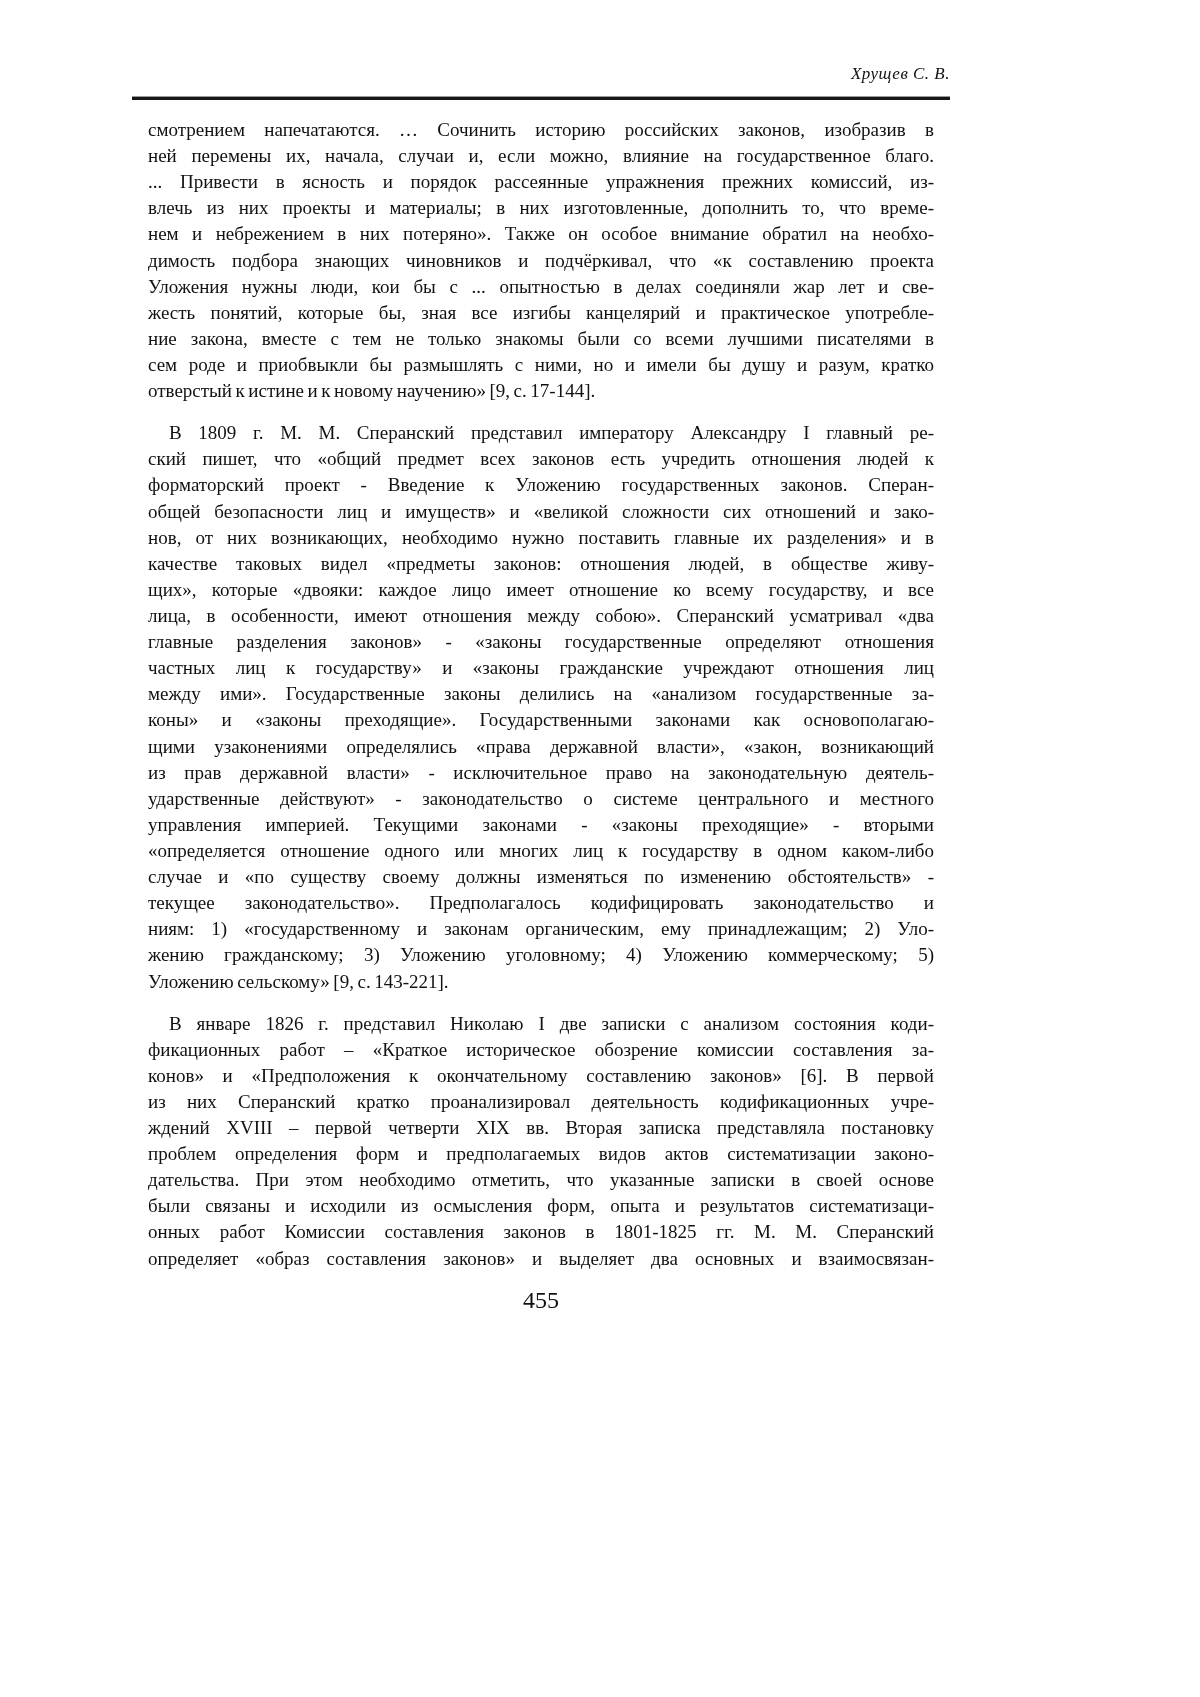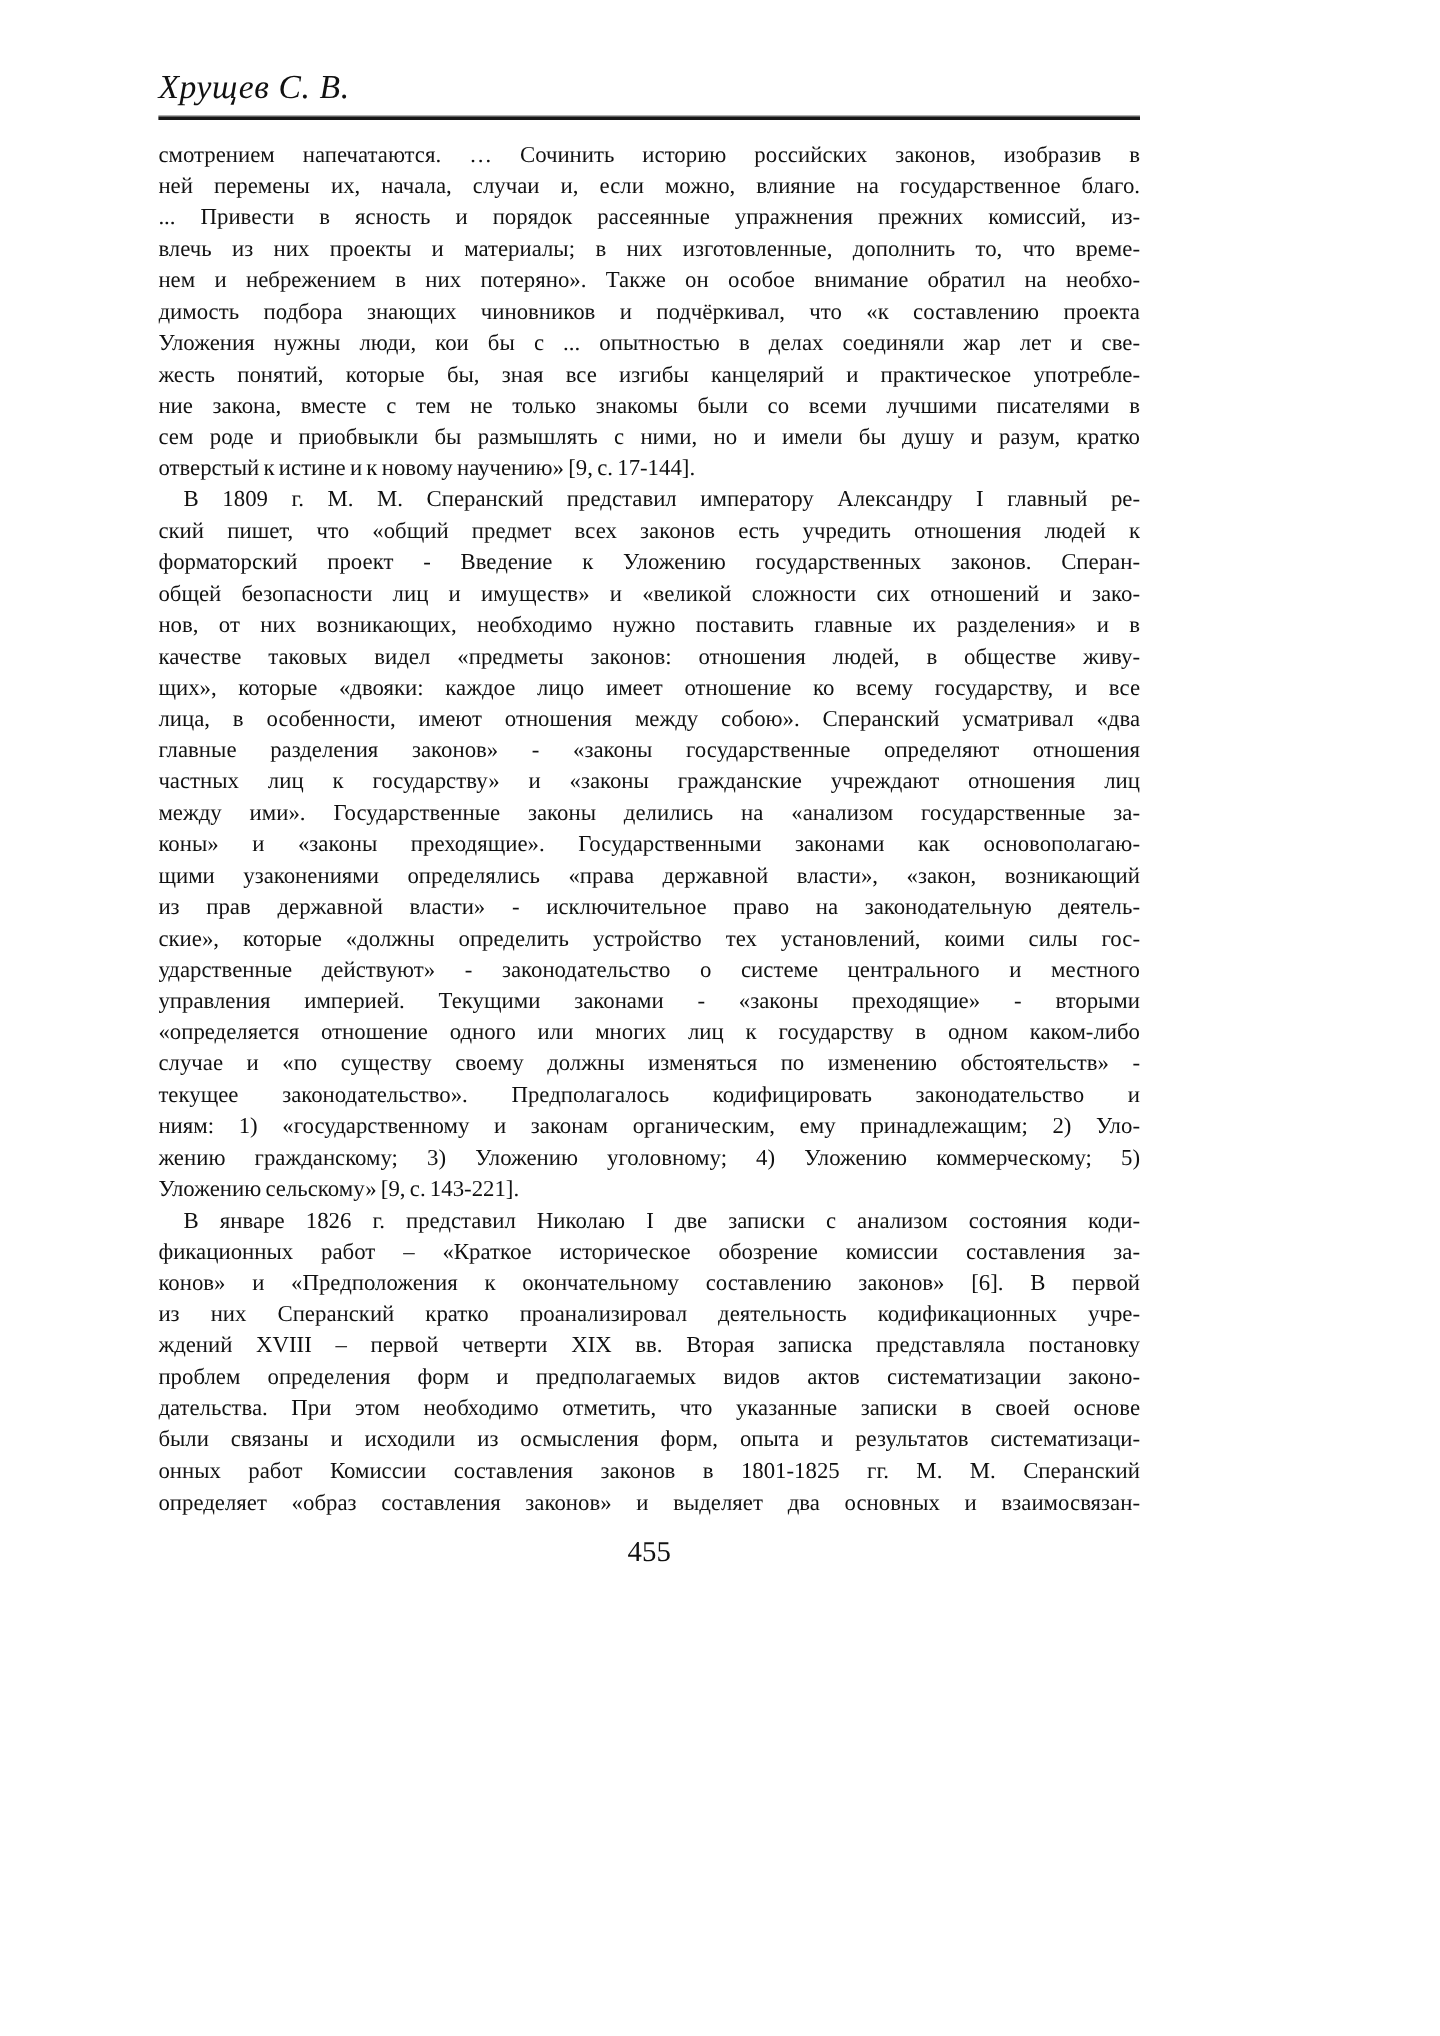--- a/index.html
+++ b/index.html
@@ -17,38 +17,38 @@
     overflow: hidden;
   }
   .content {
     position: absolute;
     left: 132px;
     top: 0;
     width: 818px;
   }
   .header-author {
     margin-top: 62px;
-    font-size: 28px;
+    font-size: 17px;
     line-height: 24px;
     font-style: italic;
-    text-align: left;
+    text-align: right;
     letter-spacing: 0.5px;
   }
   .header-rule {
     margin-top: 10px;
     height: 4px;
     box-sizing: border-box;
     border-top: 1px solid #9a9a9a;
     border-bottom: 3px solid #161616;
   }
   .document-body {
     margin-top: 17px;
   }
   .paragraph {
-    margin: 0;
+    margin: 16px;
   }
   .line {
     font-size: 19px;
     line-height: 26.12px;
     height: 26.12px;
     overflow: hidden;
     text-align: justify;
     text-align-last: justify;
     word-spacing: -1.2px;
     white-space: normal;
@@ -95,21 +95,20 @@
           <div class="line">нов, от них возникающих, необходимо нужно поставить главные их разделения» и в</div>
           <div class="line">качестве таковых видел «предметы законов: отношения людей, в обществе живу-</div>
           <div class="line">щих», которые «двояки: каждое лицо имеет отношение ко всему государству, и все</div>
           <div class="line">лица, в особенности, имеют отношения между собою». Сперанский усматривал «два</div>
           <div class="line">главные разделения законов» - «законы государственные определяют отношения</div>
           <div class="line">частных лиц к государству» и «законы гражданские учреждают отношения лиц</div>
           <div class="line">между ими». Государственные законы делились на «анализом государственные за-</div>
           <div class="line">коны» и «законы преходящие». Государственными законами как основополагаю-</div>
           <div class="line">щими узаконениями определялись «права державной власти», «закон, возникающий</div>
           <div class="line">из прав державной власти» - исключительное право на законодательную деятель-</div>
-          <div class="line">ские», которые «должны определить устройство тех установлений, коими силы гос-</div>
           <div class="line">ударственные действуют» - законодательство о системе центрального и местного</div>
           <div class="line">управления империей. Текущими законами - «законы преходящие» - вторыми</div>
           <div class="line">«определяется отношение одного или многих лиц к государству в одном каком-либо</div>
           <div class="line">случае и «по существу своему должны изменяться по изменению обстоятельств» -</div>
           <div class="line">текущее законодательство». Предполагалось кодифицировать законодательство и</div>
           <div class="line">ниям: 1) «государственному и законам органическим, ему принадлежащим; 2) Уло-</div>
           <div class="line">жению гражданскому; 3) Уложению уголовному; 4) Уложению коммерческому; 5)</div>
           <div class="line endline">Уложению сельскому» [9, с. 143-221].</div>
         </div>
         <div class="paragraph">

